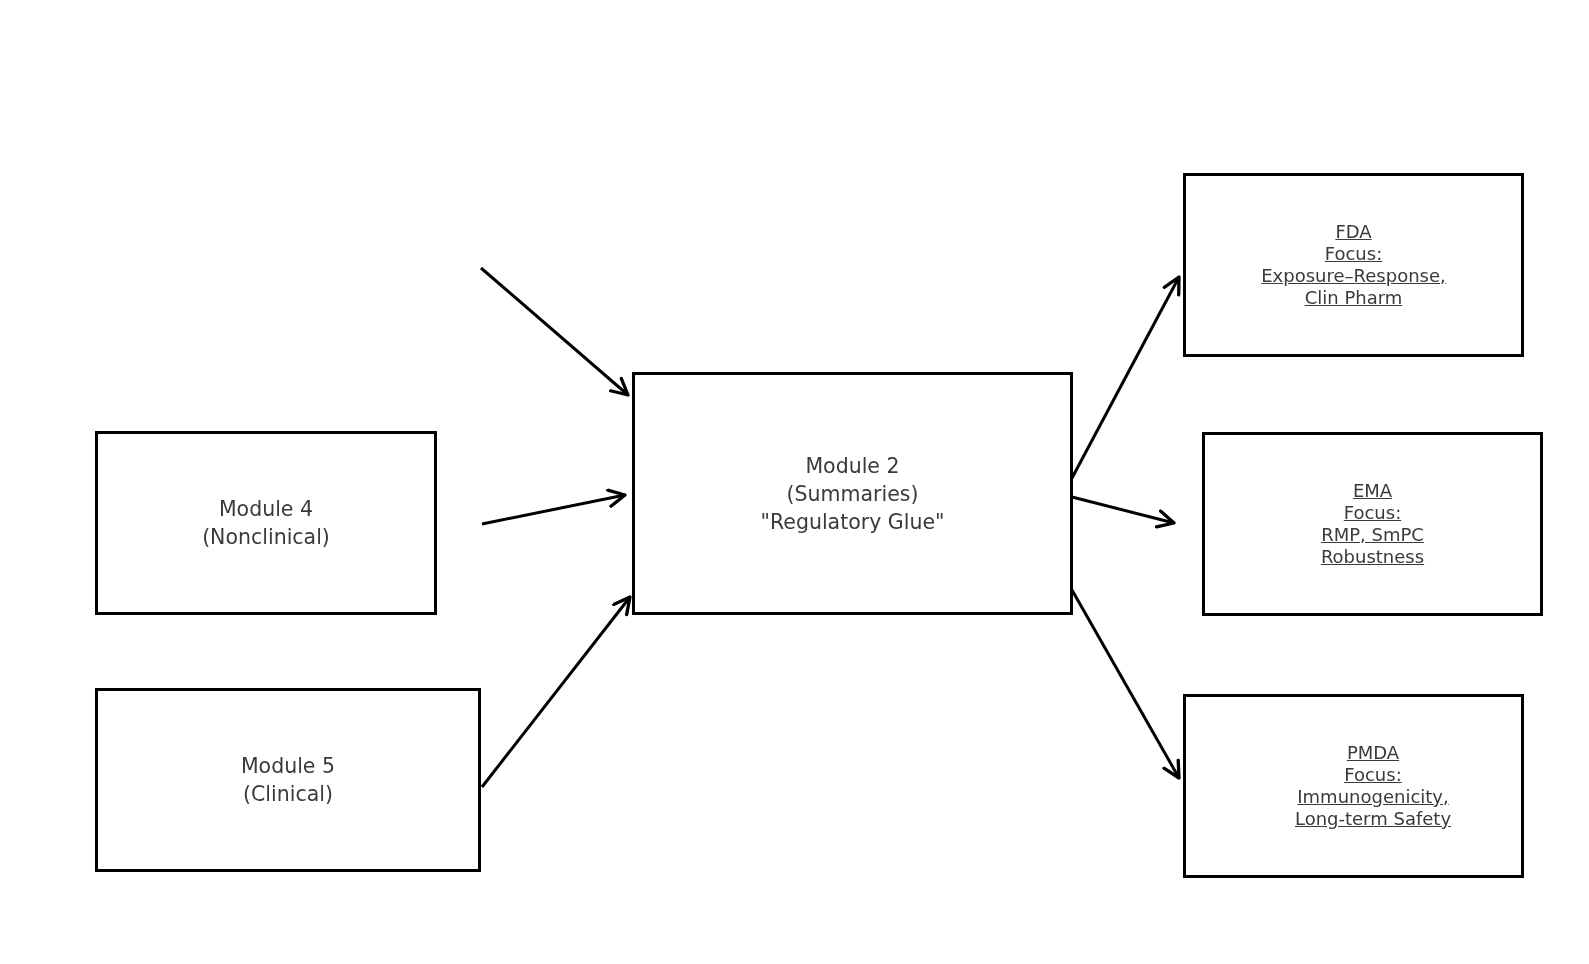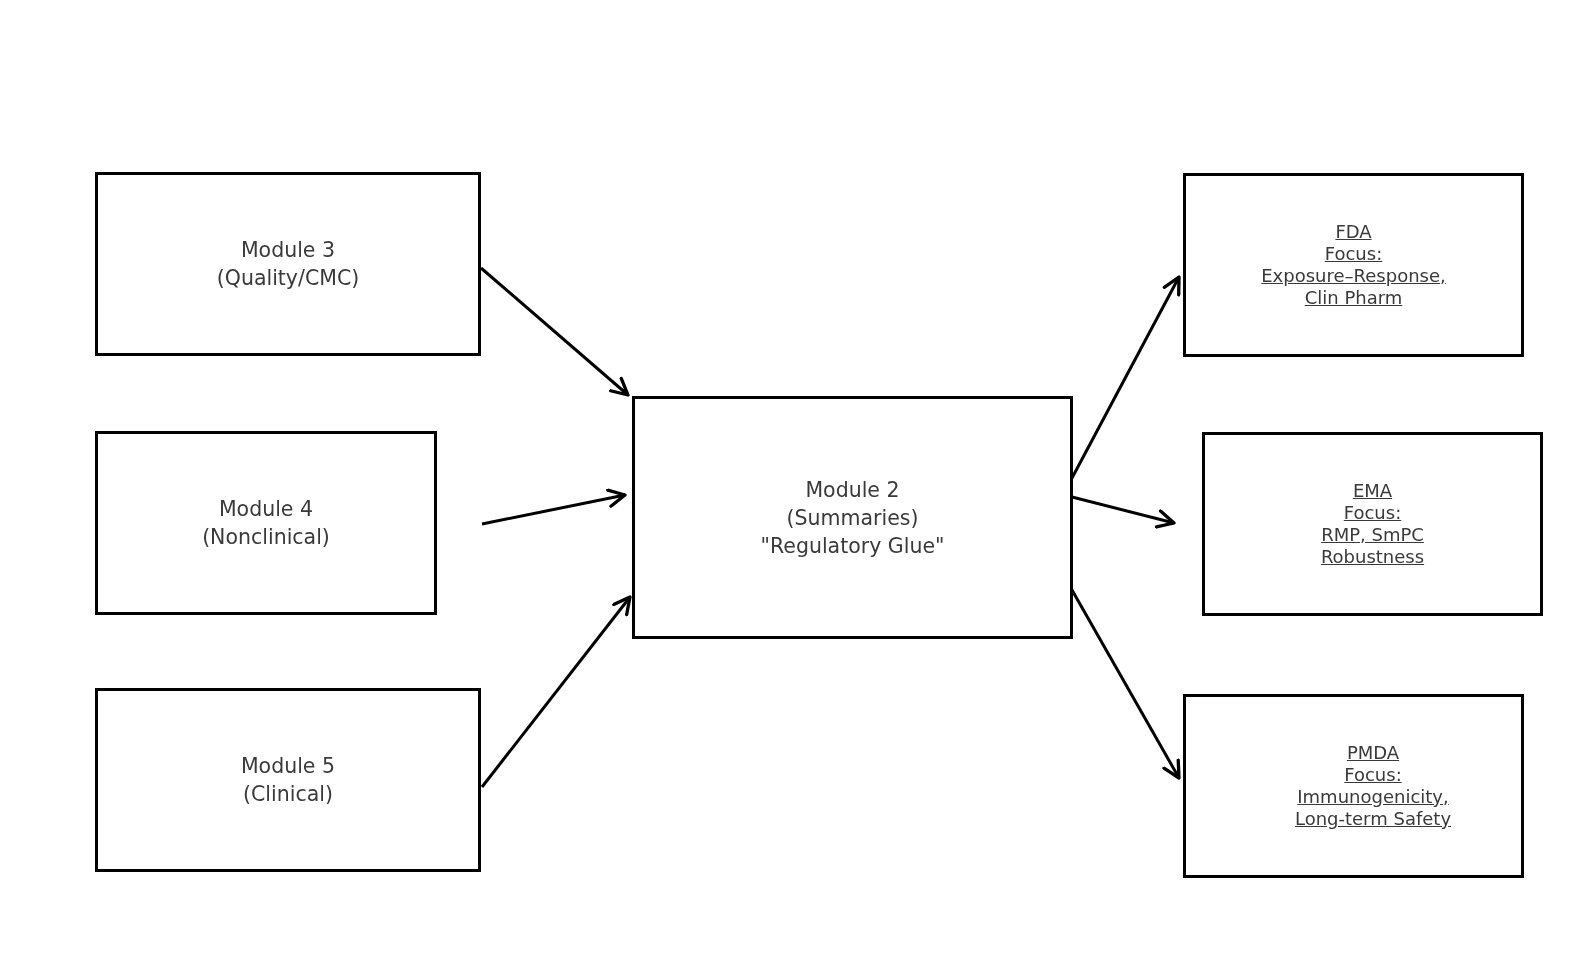--- a/index.html
+++ b/index.html
@@ -44,21 +44,21 @@
     line-height: 28px;
   }
   .node.small {
     font-size: 18px;
     line-height: 22px;
     text-decoration: underline;
   }
   #node-module3 { left: 95px;  top: 172px; width: 386px; height: 184px; }
   #node-module4 { left: 95px;  top: 431px; width: 342px; height: 184px; }
   #node-module5 { left: 95px;  top: 688px; width: 386px; height: 184px; }
-  #node-module2 { left: 632px; top: 372px; width: 441px; height: 243px; margin-top: 24px; }
+  #node-module2 { left: 632px; top: 372px; width: 441px; height: 243px; }
   #node-fda     { left: 1183px; top: 173px; width: 341px; height: 184px; }
   #node-ema     { left: 1202px; top: 432px; width: 341px; height: 184px; }
   #node-pmda    { left: 1183px; top: 694px; width: 341px; height: 184px; padding-left: 39px; }
 </style>
 </head>
 <body>
 
 <div class="canvas">
 
   <svg class="arrow-layer" width="1589" height="964" viewBox="0 0 1589 964" xmlns="http://www.w3.org/2000/svg">
@@ -68,24 +68,20 @@
       </marker>
     </defs>
     <line x1="481" y1="268" x2="628" y2="395" stroke="#000000" stroke-width="3" marker-end="url(#arrowhead)"></line>
     <line x1="482" y1="524" x2="625" y2="495" stroke="#000000" stroke-width="3" marker-end="url(#arrowhead)"></line>
     <line x1="482" y1="787" x2="630" y2="597" stroke="#000000" stroke-width="3" marker-end="url(#arrowhead)"></line>
     <line x1="1072" y1="478" x2="1179" y2="277" stroke="#000000" stroke-width="3" marker-end="url(#arrowhead)"></line>
     <line x1="1072" y1="497" x2="1174" y2="523" stroke="#000000" stroke-width="3" marker-end="url(#arrowhead)"></line>
     <line x1="1072" y1="590" x2="1179" y2="778" stroke="#000000" stroke-width="3" marker-end="url(#arrowhead)"></line>
   </svg>
 
-  <div class="node large" id="node-module3">
-    <span class="line">Module 3</span>
-    <span class="line">(Quality/CMC)</span>
-  </div>
 
   <div class="node large" id="node-module4">
     <span class="line">Module 4</span>
     <span class="line">(Nonclinical)</span>
   </div>
 
   <div class="node large" id="node-module5">
     <span class="line">Module 5</span>
     <span class="line">(Clinical)</span>
   </div>

